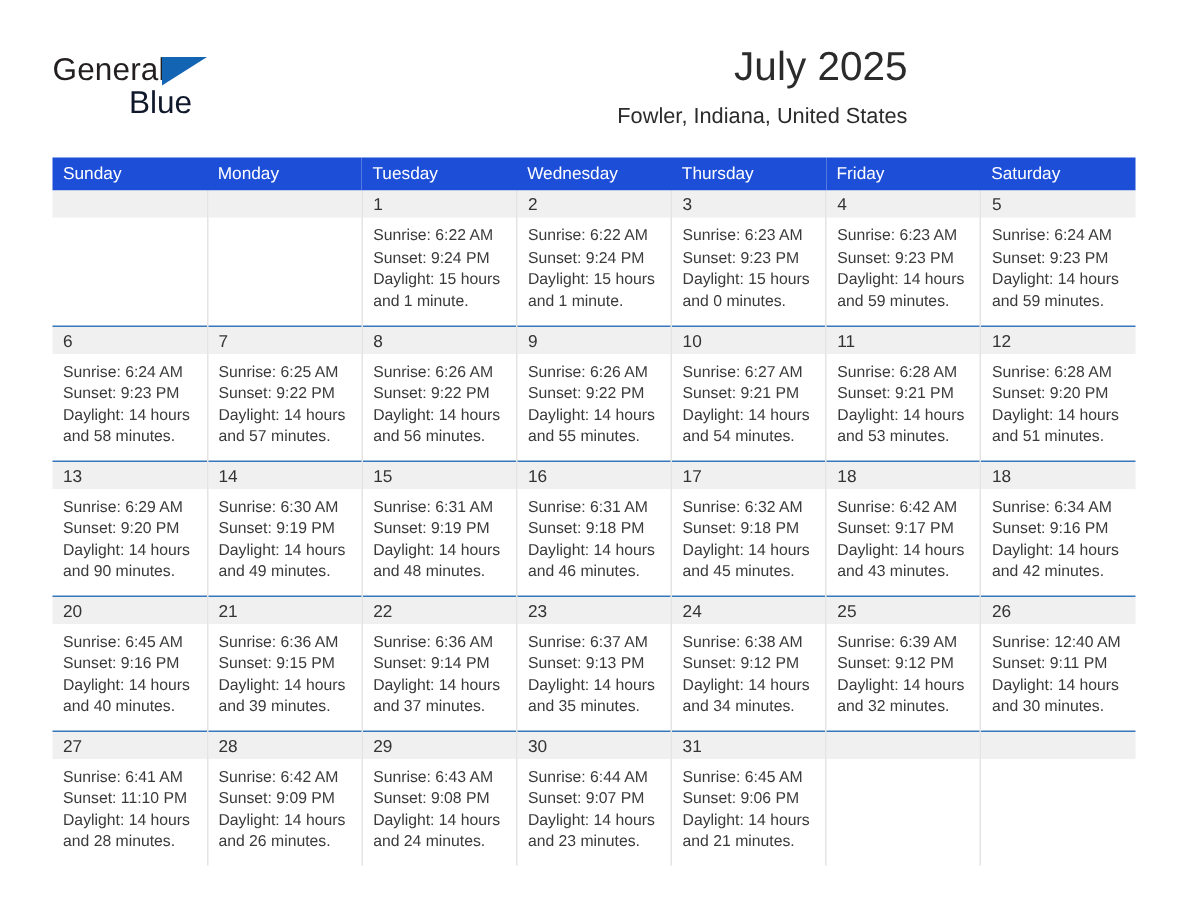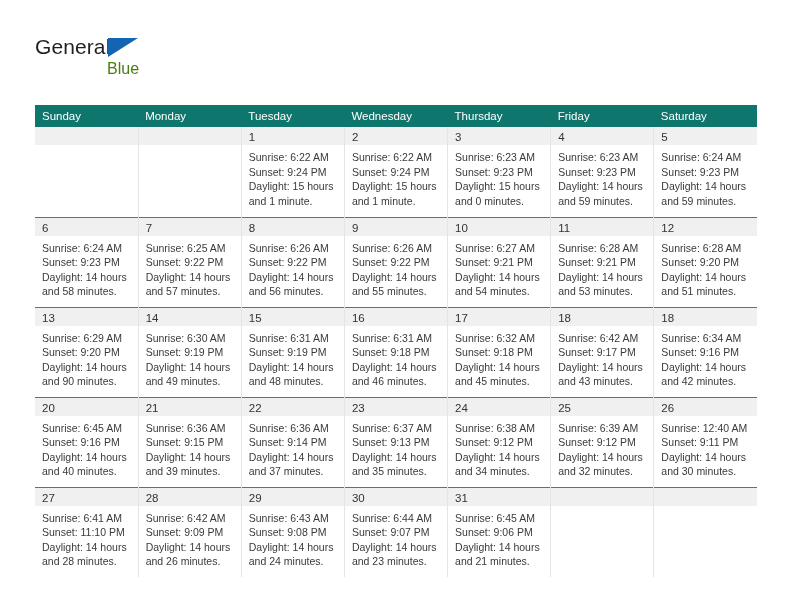--- a/index.html
+++ b/index.html
@@ -48,25 +48,25 @@
     position: absolute;
     left: 73px;
     top: 2px;
     width: 0;
     height: 0;
     border-left: 30px solid #1464b4;
     border-bottom: 19px solid transparent;
   }
   .brand-line2 {
     position: absolute;
-    left: 72px;
+    left: 51px;
     top: 22px;
-    font-size: 16px;
+    font-size: 21px;
     line-height: 22px;
-    color: #4d7c0f;
+    color: #0f172a;
   }
   .title-block {
     position: absolute;
     right: 0;
     top: 0;
     text-align: right;
   }
   .cal-title {
     font-size: 27px;
     line-height: 32px;
@@ -87,21 +87,21 @@
     position: absolute;
     left: 35px;
     top: 105px;
     width: 722px;
     border-collapse: collapse;
     table-layout: fixed;
   }
   .calendar col { width: 103.14px; }
 
   thead th {
-    background: #0f766e;
+    background: #1d4ed8;
     color: #ffffff;
     font-size: 11.5px;
     font-weight: normal;
     text-align: left;
     padding: 5px 0 5px 7px;
     height: 19px;
     box-sizing: border-box;
   }
 
   tbody td {
@@ -141,20 +141,24 @@
 <div class="page">
 
   <div class="header">
 
     <div class="brand">
       <span class="brand-line1">General</span>
       <span class="brand-triangle"></span>
       <span class="brand-line2">Blue</span>
     </div>
 
+    <div class="title-block">
+      <div class="cal-title">July 2025</div>
+      <div class="cal-subtitle">Fowler, Indiana, United States</div>
+    </div>
 
   </div>
 
   <table class="calendar">
     <colgroup>
       <col>
         <col>
         <col>
         <col>
         <col>

